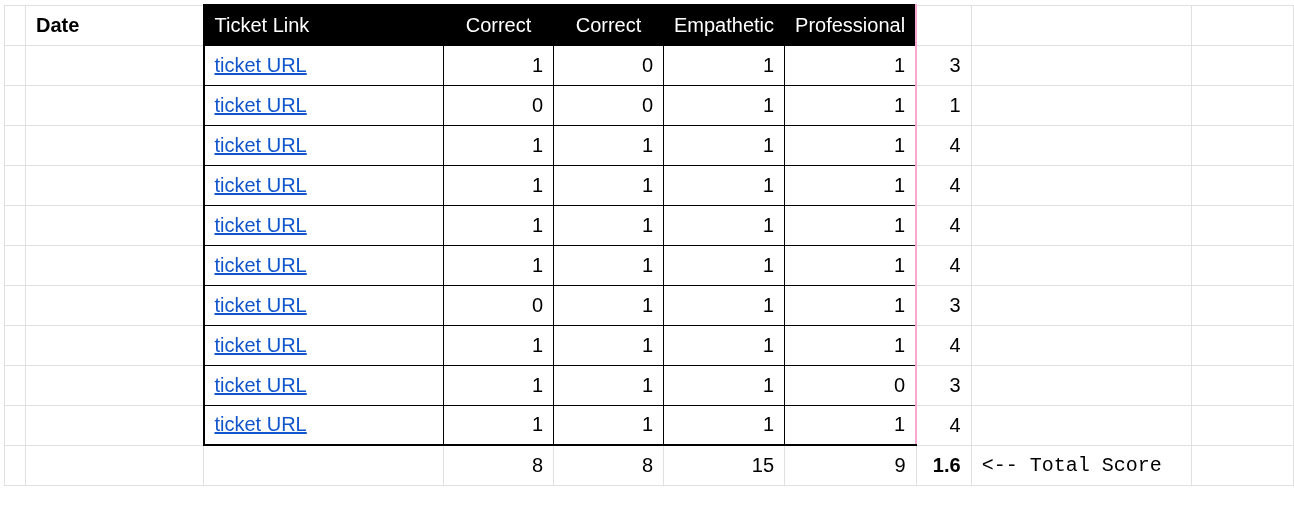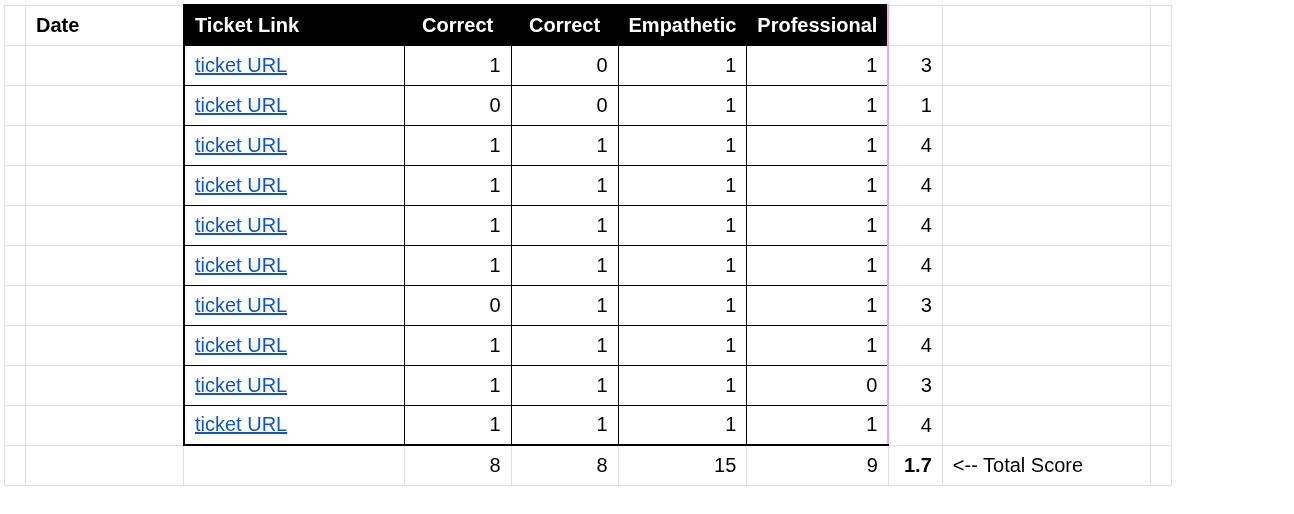--- a/index.html
+++ b/index.html
@@ -9,45 +9,45 @@
     }
     body {
       font-family: Arial, sans-serif;
       font-size: 20px;
       background: #fff;
       padding: 4px;
     }
     .sheet {
       display: table;
       border-collapse: collapse;
-      width: 1168px;
+      width: 1290px;
     }
     .row {
       display: table-row;
     }
     .cell {
       display: table-cell;
       height: 40px;
       vertical-align: middle;
       padding: 4px 10px;
       border: 1px solid #e0e0e0;
       white-space: nowrap;
     }
     .col-a { width: 20px; }
     .col-date { width: 178px; }
     .col-ticket { width: 240px; }
     .col-score { width: 110px; text-align: right; }
     .col-sum { width: 55px; text-align: right; }
-    .col-note { width: 220px; }
+    .col-note { width: 220px; font-family: Liberation Mono, monospace; }
     .col-z { width: auto; }
 
     .hdr-black {
       background: #000;
       color: #fff;
-      font-weight: bold;
+      font-weight: normal;
       border: 1px solid #000;
     }
     .hdr-black.col-score { text-align: center; }
     .hdr-date {
       font-weight: bold;
     }
 
     .boxed {
       border: 1px solid #000;
     }
@@ -212,18 +212,18 @@
   </div>
 
   <div class="row">
     <div class="cell col-a"></div>
     <div class="cell col-date"></div>
     <div class="cell col-ticket"></div>
     <div class="cell col-score">8</div>
     <div class="cell col-score">8</div>
     <div class="cell col-score">15</div>
     <div class="cell col-score">9</div>
-    <div class="cell col-sum bold">1.7</div>
+    <div class="cell col-sum bold">1.6</div>
     <div class="cell col-note">&lt;-- Total Score</div>
     <div class="cell col-z"></div>
   </div>
 
 </div>
 
 </body></html>

